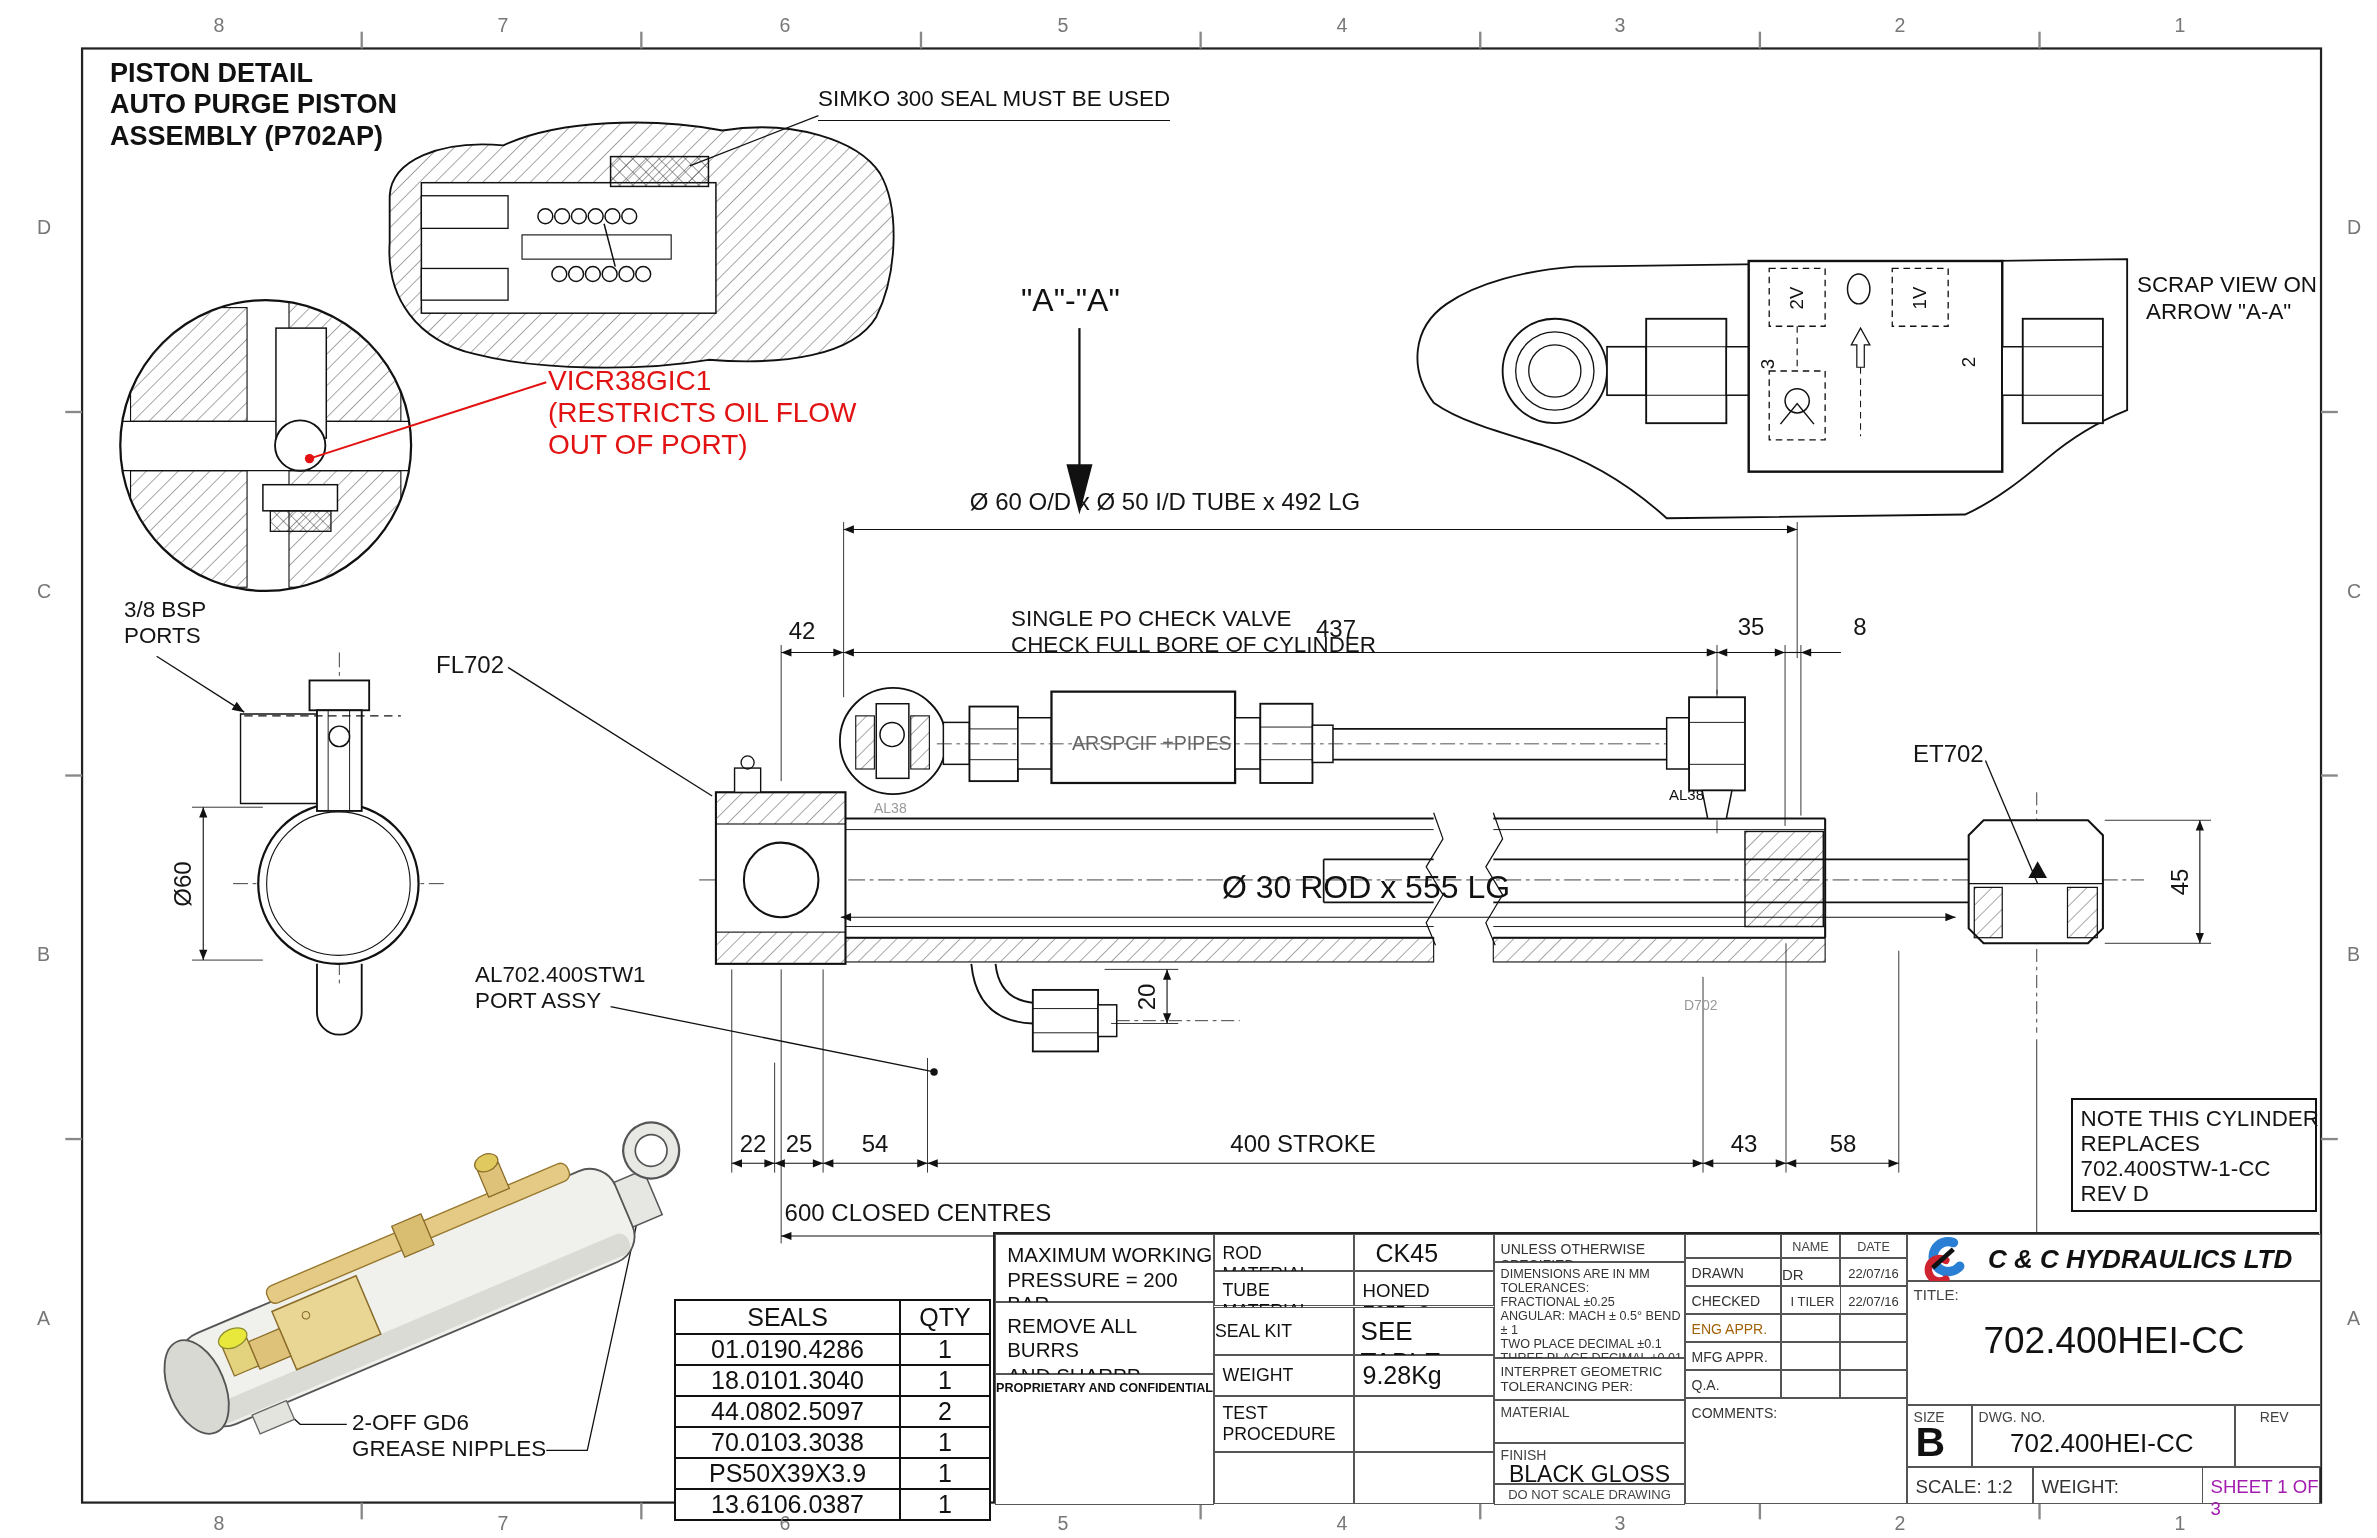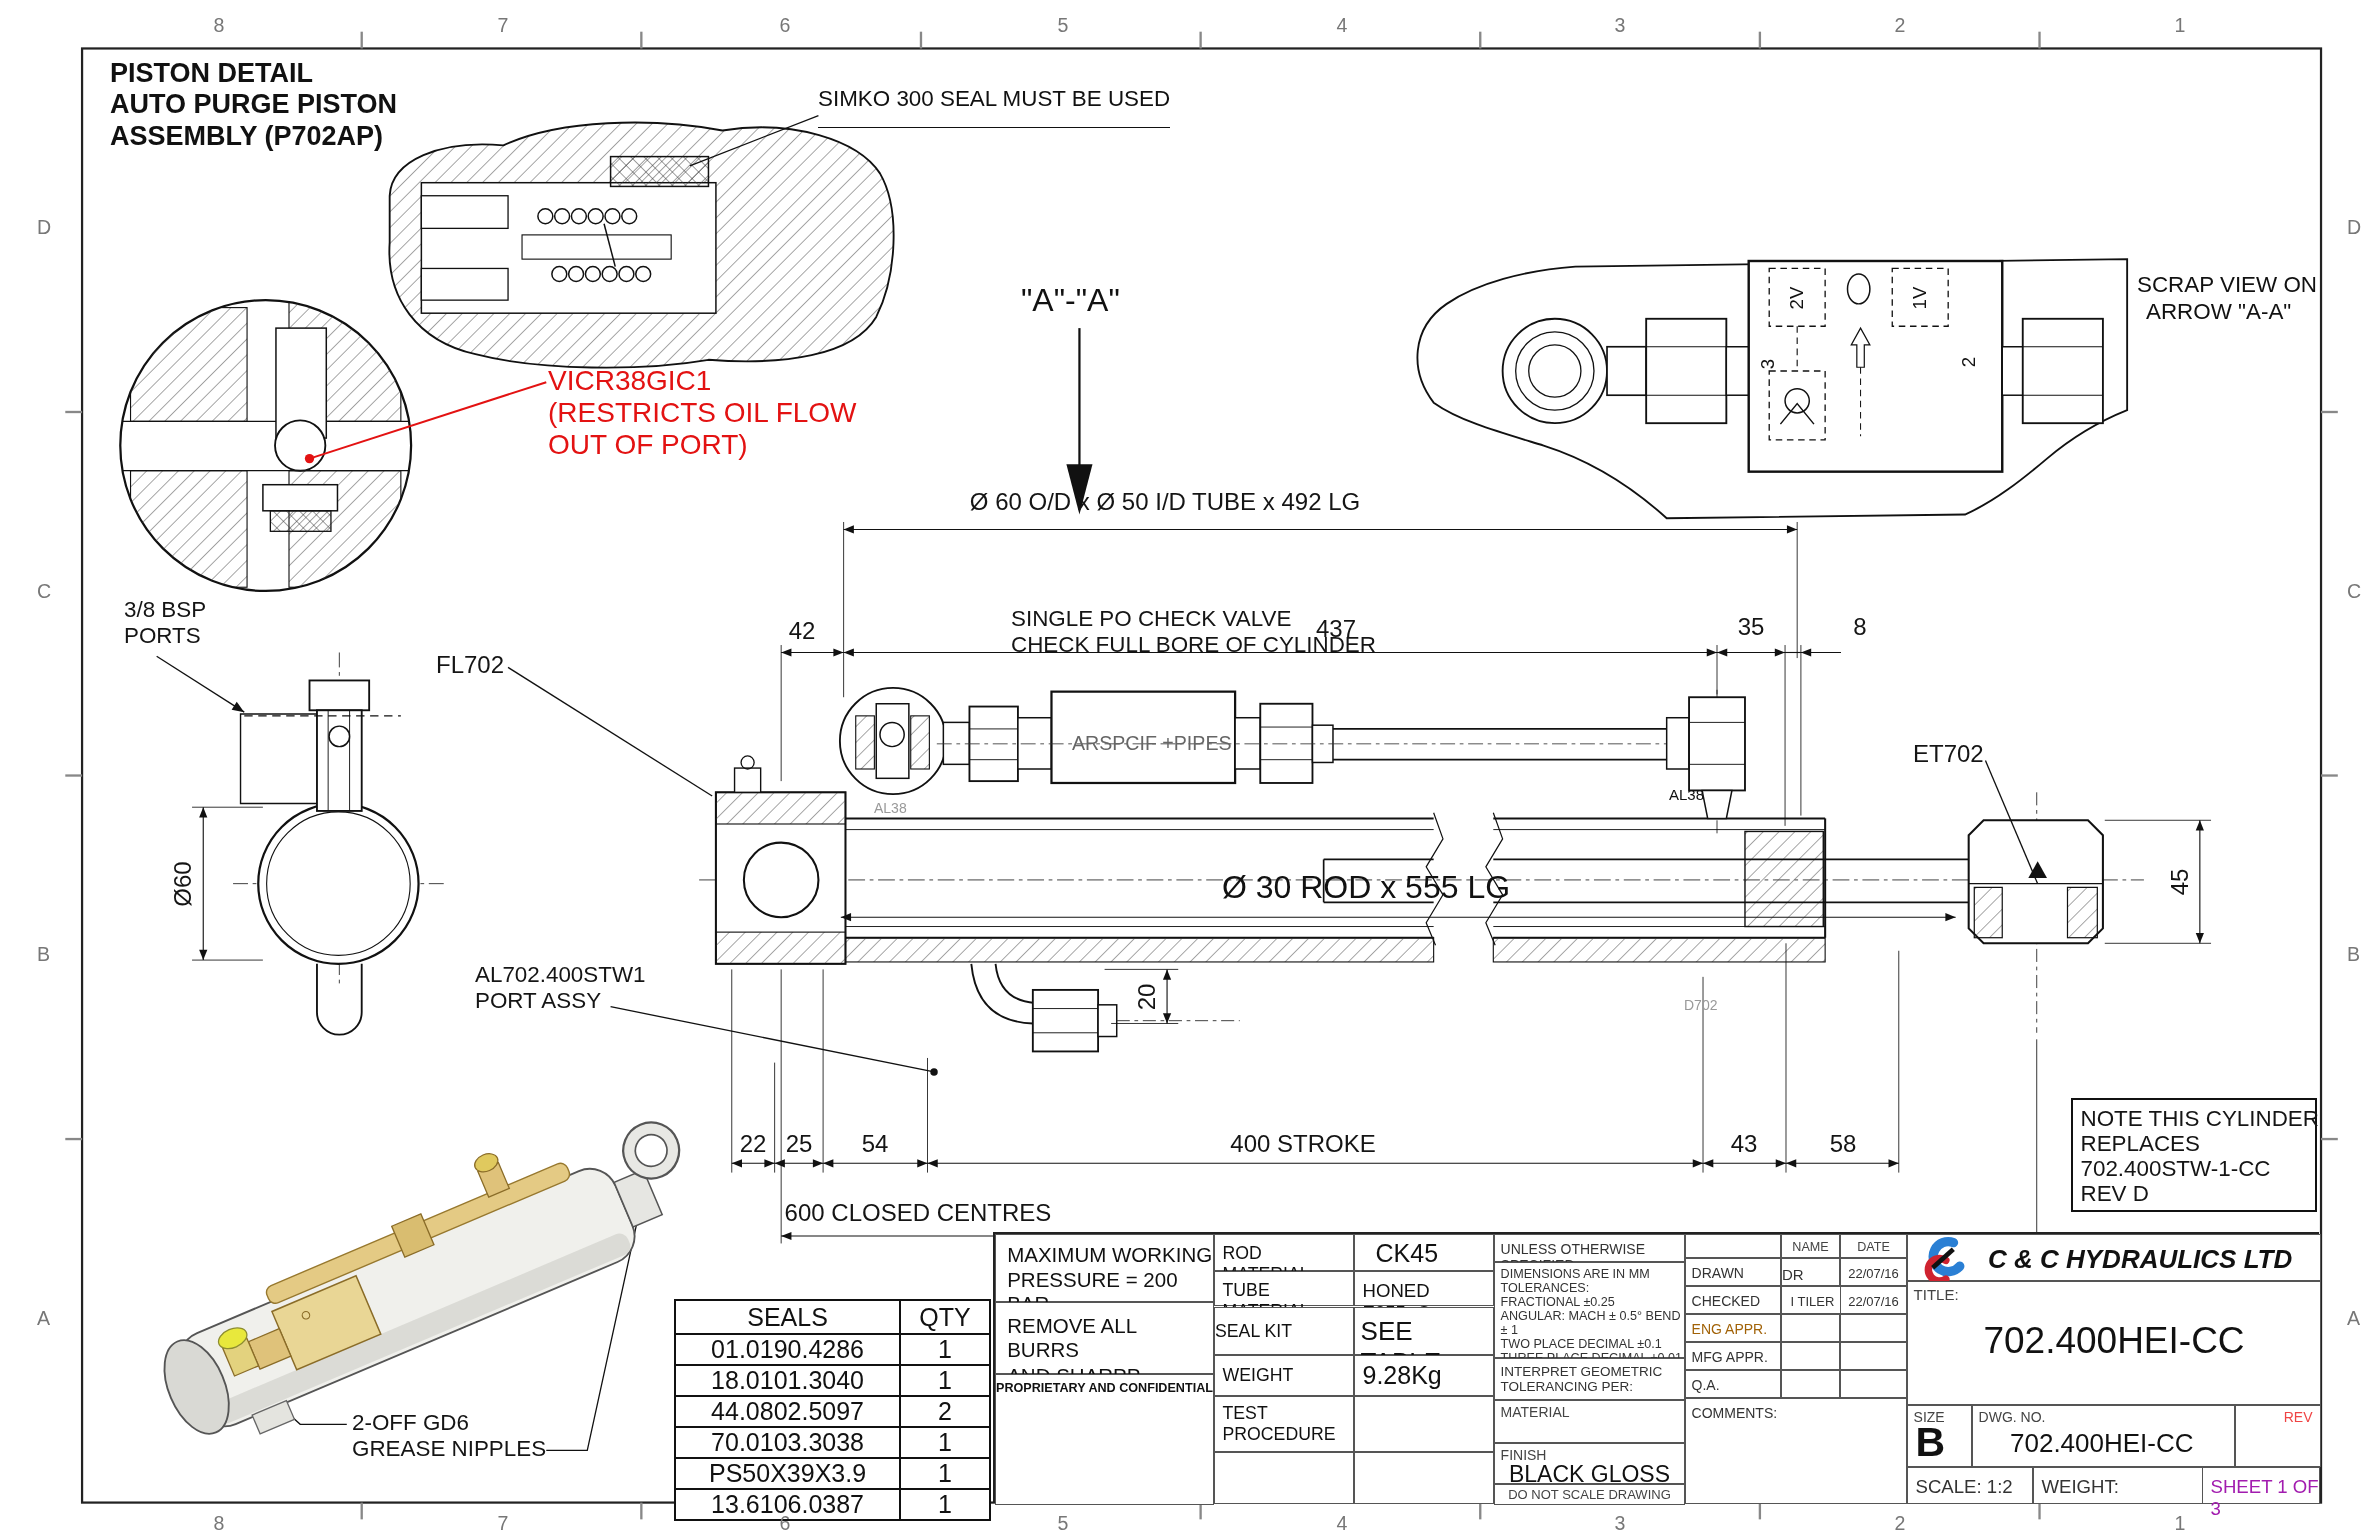--- a/index.html
+++ b/index.html
@@ -339,21 +339,21 @@
 <div class="t zone" style="left:37px;top:943px">B</div>
 <div class="t zone" style="left:37px;top:1307px">A</div>
 <div class="t zone" style="left:2347px;top:216px">D</div>
 <div class="t zone" style="left:2347px;top:580px">C</div>
 <div class="t zone" style="left:2347px;top:943px">B</div>
 <div class="t zone" style="left:2347px;top:1307px">A</div>
 
 <div class="t" style="left:110px;top:58px;font-size:27px;font-weight:bold">PISTON DETAIL</div>
 <div class="t" style="left:110px;top:89px;font-size:27px;font-weight:bold">AUTO PURGE PISTON</div>
 <div class="t" style="left:110px;top:121px;font-size:27px;font-weight:bold">ASSEMBLY (P702AP)</div>
-<div class="t" style="left:818px;top:86px;font-size:22.4px;border-bottom:1.9px solid #111;padding-bottom:15px">SIMKO 300 SEAL MUST BE USED</div>
+<div class="t" style="left:818px;top:86px;font-size:22.4px;border-bottom:1.9px solid #111;padding-bottom:8px">SIMKO 300 SEAL MUST BE USED</div>
 
 <div class="t red" style="left:548px;top:365px;font-size:28px;font-weight:normal">VICR38GIC1</div>
 <div class="t red" style="left:548px;top:397px;font-size:28px;font-weight:normal">(RESTRICTS OIL FLOW</div>
 <div class="t red" style="left:548px;top:429px;font-size:28px;font-weight:normal">OUT OF PORT)</div>
 
 <div class="t" style="left:2137px;top:272px;font-size:22.4px">SCRAP VIEW ON</div>
 <div class="t" style="left:2146px;top:299px;font-size:22.4px">ARROW "A-A"</div>
 <div class="t" style="left:1021px;top:282px;font-size:32px">"A"-"A"</div>
 <div class="t rot" style="left:1797px;top:298px;font-size:18.6px">2V</div>
 <div class="t rot" style="left:1920px;top:298px;font-size:18.6px">1V</div>
@@ -569,21 +569,21 @@
   </div>
   <div class="cell" style="left:912px;top:171px;width:65px;height:62px">
     <div style="font-size:14px;color:#444;padding:2.8px 0 0 5.6px">SIZE</div>
     <div style="font-size:41px;font-weight:bold;color:#111;padding-left:7.5px;margin-top:-5.6px">B</div>
   </div>
   <div class="cell" style="left:977px;top:171px;width:263px;height:62px">
     <div style="font-size:14px;color:#444;padding:2.8px 0 0 5.6px">DWG.  NO.</div>
     <div style="font-size:26px;color:#111;padding:3.7px 0 0 37px">702.400HEI-CC</div>
   </div>
   <div class="cell" style="left:1240px;top:171px;width:86px;height:62px">
-    <div style="font-size:14px;color:#ef4444;text-align:right;padding:2.8px 7.5px 0 0">REV</div>
+    <div style="font-size:14px;color:#404040;text-align:center;padding:2.8px 7.5px 0 0">REV</div>
   </div>
   <div class="cell" style="left:912px;top:233px;width:126px;height:37px">
         <div style="font-size:18.6px;color:#333;padding:8.4px 0 0 7.5px">SCALE: 1:2</div>
       </div>
   <div class="cell" style="left:1038px;top:233px;width:170px;height:37px">
         <div style="font-size:18.6px;color:#333;padding:8.4px 0 0 7.5px">WEIGHT:</div>
       </div>
   <div class="cell" style="left:1207px;top:233px;width:118px;height:37px">
         <div style="font-size:18.6px;color:#a21caf;padding:8.4px 0 0 7.5px">SHEET 1 OF 3</div>
       </div>

